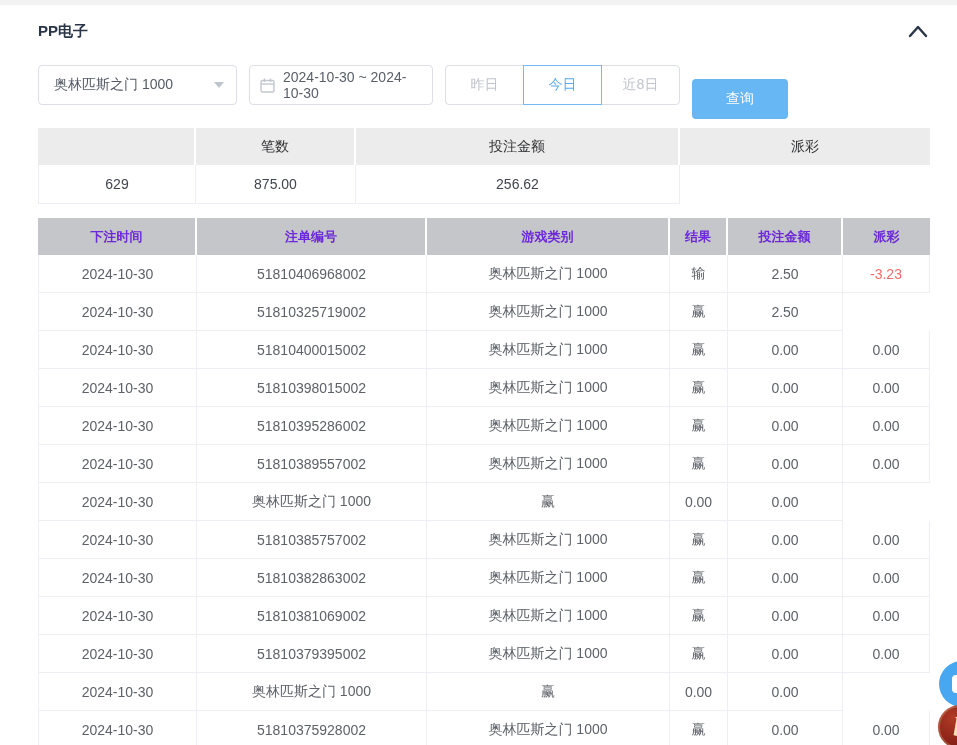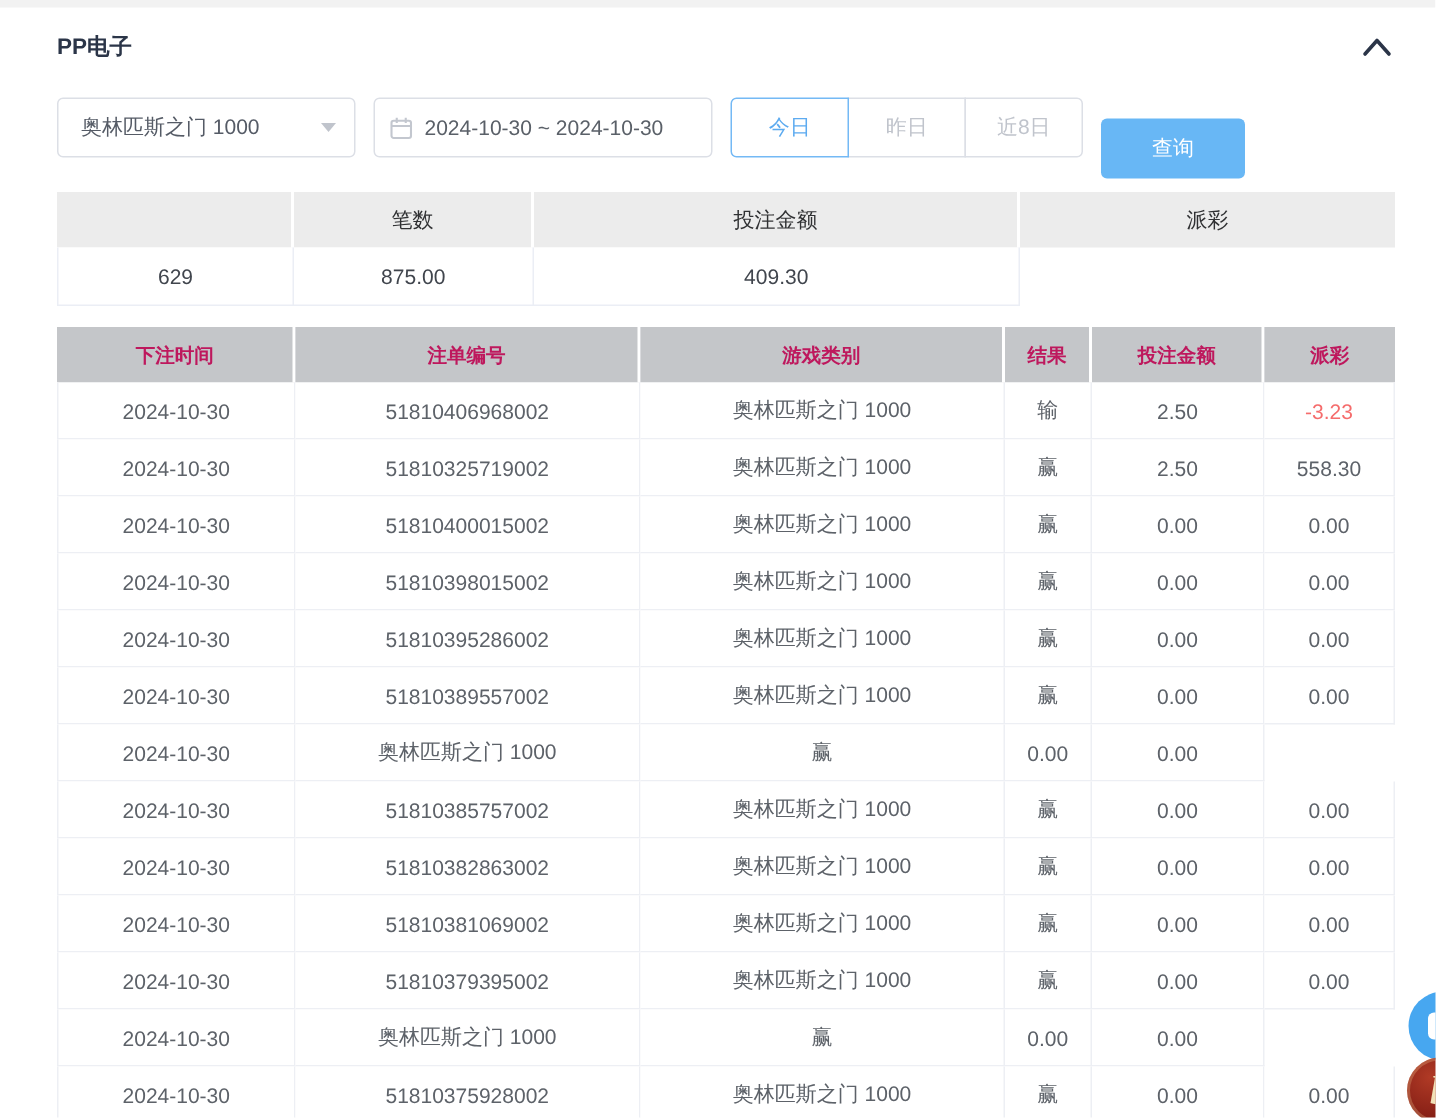--- a/index.html
+++ b/index.html
@@ -20,21 +20,21 @@
   
   .controls { display:flex; align-items:center; margin-top:20px; height:40px; }
   .select-box {
     width:199px; height:40px; border:1px solid #dcdfe6; border-radius:4px;
     display:flex; align-items:center; padding:0 12px 0 15px; cursor:pointer;
     color:#555b66; font-size:14px; background:#fff;
   }
   .select-box .sel-label { flex:1; }
   .caret-down { width:0; height:0; border-left:5px solid transparent; border-right:5px solid transparent; border-top:6px solid #c0c4cc; }
   .date-box {
-    width:226px; height:40px; border:1px solid #dcdfe6; border-radius:4px;
+    width:184px; height:40px; border:1px solid #dcdfe6; border-radius:4px;
     display:flex; align-items:center; padding:0 10px; margin-left:12px; cursor:pointer;
     color:#5a6068; font-size:14px; background:#fff;
   }
   .date-box svg { margin-right:8px; flex:none; }
   .qgroup { display:flex; margin-left:12px; }
   .qbtn {
     width:79px; height:40px; border:1px solid #dcdfe6; background:#fff;
     display:flex; align-items:center; justify-content:center;
     font-size:14px; color:#c0c4cc; cursor:pointer; margin-left:-1px;
   }
@@ -60,21 +60,21 @@
     height:39px; background:#fff; color:#40454d; font-size:14px;
     display:flex; align-items:center; justify-content:center;
     border-bottom:1px solid #ebeef5; border-right:1px solid #ebeef5;
   }
   .sum-td:first-child { border-left:1px solid #ebeef5; }
 
   
   .main-table { margin-top:14px; width:892px; }
   .grid-main { display:grid; grid-template-columns:159px 230px 243px 58px 115px 87px; }
   .th {
-    height:37px; background:#c4c6c9; color:#be185d; font-size:13px; font-weight:bold;
+    height:37px; background:#c4c6c9; color:#6d28d9; font-size:13px; font-weight:bold;
     display:flex; align-items:center; justify-content:center; border-right:2px solid #fff;
   }
   .th:last-child { border-right:none; }
   .td {
     height:38px; color:#5d6269; font-size:14px; background:#fff;
     display:flex; align-items:center; justify-content:center;
     border-bottom:1px solid #edeff4; border-right:1px solid #edeff4;
     white-space:nowrap;
   }
   .td:first-child { border-left:1px solid #edeff4; }
@@ -120,38 +120,38 @@
     <div class="date-box">
       <svg width="15" height="15" viewBox="0 0 15 15">
         <rect x="1" y="2.5" width="13" height="11.5" rx="1.5" fill="none" stroke="#c3c7cf" stroke-width="1.4"></rect>
         <line x1="1" y1="6" x2="14" y2="6" stroke="#c3c7cf" stroke-width="1.4"></line>
         <line x1="4.5" y1="0.5" x2="4.5" y2="4" stroke="#c3c7cf" stroke-width="1.4"></line>
         <line x1="10.5" y1="0.5" x2="10.5" y2="4" stroke="#c3c7cf" stroke-width="1.4"></line>
       </svg>
       <span>2024-10-30 ~ 2024-10-30</span>
     </div>
     <div class="qgroup">
+        <div class="qbtn">昨日</div>
         <div class="qbtn active">今日</div>
-        <div class="qbtn">昨日</div>
         <div class="qbtn">近8日</div>
       </div>
     <button class="search-btn">查询</button>
   </div>
 
   <div class="sum-table">
     <div class="grid-sum">
         <div class="sum-th"></div>
         <div class="sum-th">笔数</div>
         <div class="sum-th">投注金额</div>
         <div class="sum-th">派彩</div>
       </div>
     <div class="grid-sum">
         <div class="sum-td">629</div>
         <div class="sum-td">875.00</div>
-        <div class="sum-td">409.30</div>
+        <div class="sum-td">256.62</div>
       </div>
   </div>
 
   <div class="main-table">
     <div class="grid-main">
         <div class="th">下注时间</div>
         <div class="th">注单编号</div>
         <div class="th">游戏类别</div>
         <div class="th">结果</div>
         <div class="th">投注金额</div>
@@ -165,21 +165,20 @@
           <div class="td">输</div>
           <div class="td">2.50</div>
           <div class="td neg">-3.23</div>
         </div>
         <div class="grid-main">
           <div class="td">2024-10-30</div>
           <div class="td">51810325719002</div>
           <div class="td">奥林匹斯之门 1000</div>
           <div class="td">赢</div>
           <div class="td">2.50</div>
-          <div class="td">558.30</div>
         </div>
         <div class="grid-main">
           <div class="td">2024-10-30</div>
           <div class="td">51810400015002</div>
           <div class="td">奥林匹斯之门 1000</div>
           <div class="td">赢</div>
           <div class="td">0.00</div>
           <div class="td">0.00</div>
         </div>
         <div class="grid-main">

